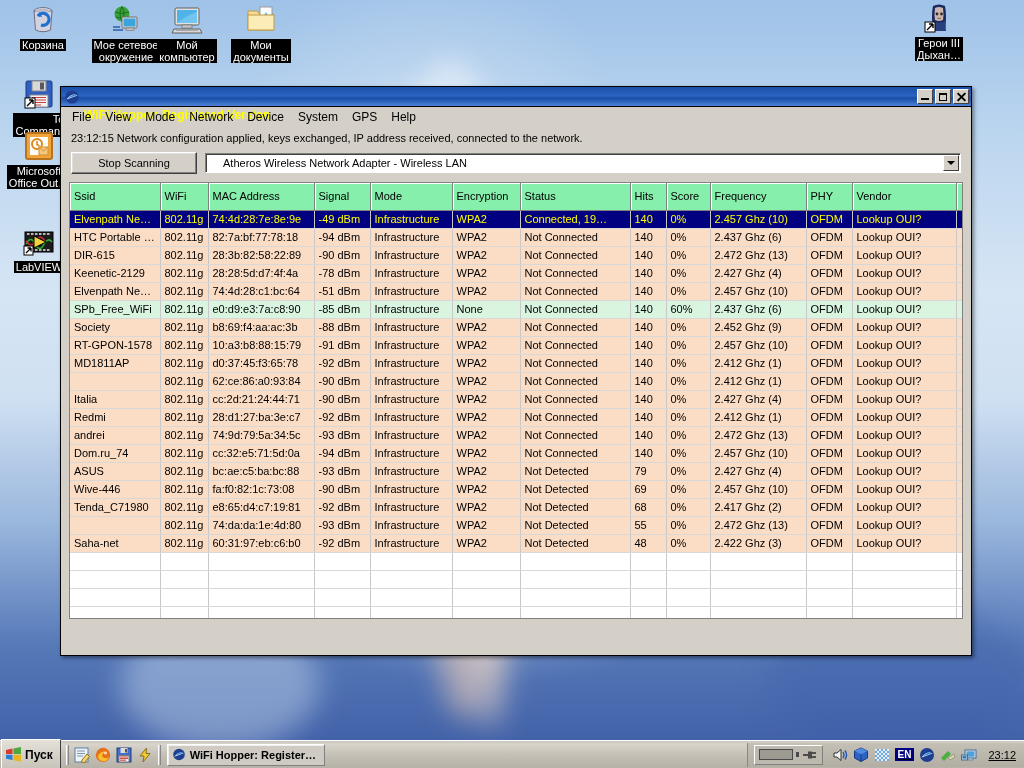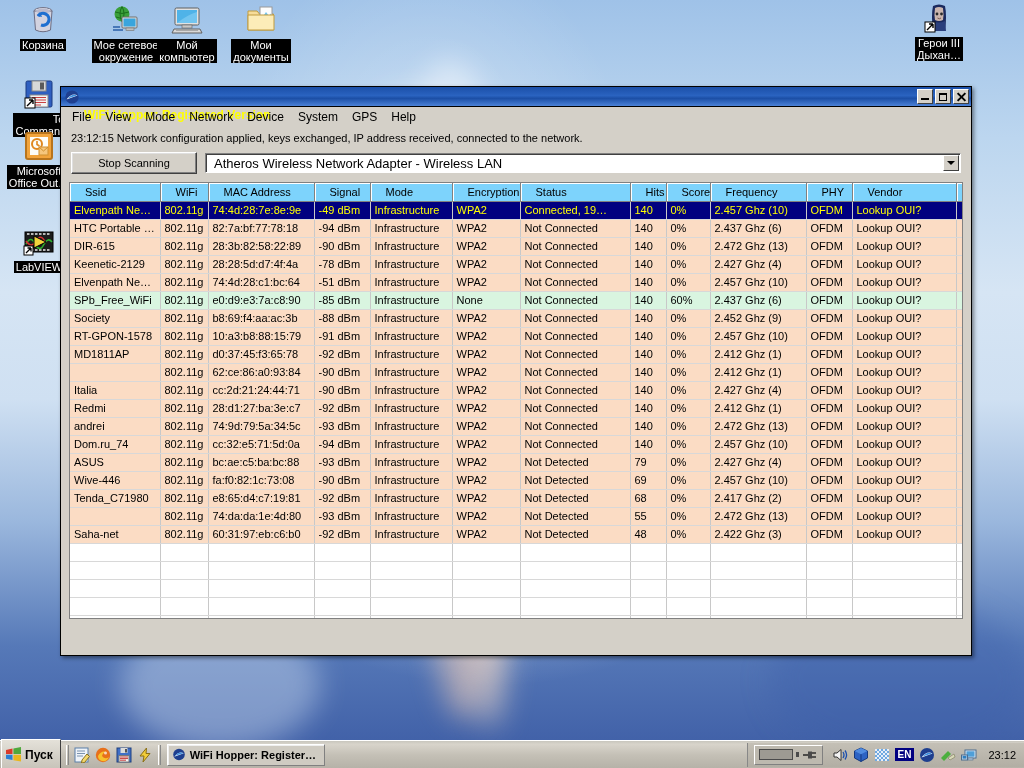--- a/index.html
+++ b/index.html
@@ -124,22 +124,22 @@
     font-size: 11px; color:#000;
     cursor: default;
   }
   #adapter-combo {
     flex: 1; height: 20px;
     background: #fff;
     border: 1px solid #808080;
     border-right-color:#fff; border-bottom-color:#fff;
     box-shadow: inset 1px 1px 0 #404040;
     display: flex; align-items: center;
-    font-size: 13px;
-    padding-left: 8px;
+    font-size: 11px;
+    padding-left: 17px;
     position: relative;
   }
   #adapter-combo .arrow-btn {
     position: absolute; right: 1px; top: 1px;
     width: 16px; height: 16px;
     background: #d4d0c8;
     border: 1px solid #fff;
     border-right-color:#404040; border-bottom-color:#404040;
     display:flex; align-items:center; justify-content:center;
   }
@@ -156,28 +156,28 @@
     box-shadow: inset 1px 1px 0 #404040;
     overflow: hidden;
   }
   table#netgrid {
     border-collapse: collapse;
     table-layout: fixed;
     width: 100%;
     font-size: 11px;
   }
   table#netgrid th {
-    background: #7dd3fc;
+    background: #86efac;
     border-right: 1px solid #808080;
     border-bottom: 1px solid #808080;
     box-shadow: inset 1px 1px 0 #fff;
     font-weight: normal;
     text-align: left;
-    padding: 2px 0 2px 15px;
-    height: 18px;
+    padding: 2px 0 2px 4px;
+    height: 27px;
     color: #000;
     white-space: nowrap;
     overflow: hidden;
     cursor: default;
   }
   table#netgrid td {
     border-right: 1px solid #c8c8c8;
     border-bottom: 1px solid #d8d8d8;
     padding: 0 0 0 4px;
     height: 18px;
@@ -229,20 +229,21 @@
     font-size: 11px; font-weight: bold; color:#000;
     max-width: 180px;
     cursor: default;
   }
   #tray {
     margin-left: auto;
     display: flex; align-items: center; gap: 5px;
     height: 24px; padding: 0 4px 0 6px;
     border-left: 1px solid #888;
     background: linear-gradient(180deg,#c4c0b6,#b2aea4);
+    text-decoration: underline;
   }
   .tray-icon { width: 16px; height: 16px; position: relative; cursor: default; }
   #tray-clock { font-size: 11px; color: #000; padding: 0 4px 0 6px; }
   #battery-area {
     display:flex; align-items:center; gap:3px;
     height: 20px; padding: 0 4px;
     border: 1px solid #808080; border-top-color:#fff; border-left-color:#fff;
     background:#bdb9af; margin-right: 4px;
   }
   .batt-body { width: 34px; height: 11px; border: 1px solid #4a4a4a; background:#9d9a92; position:relative; }

